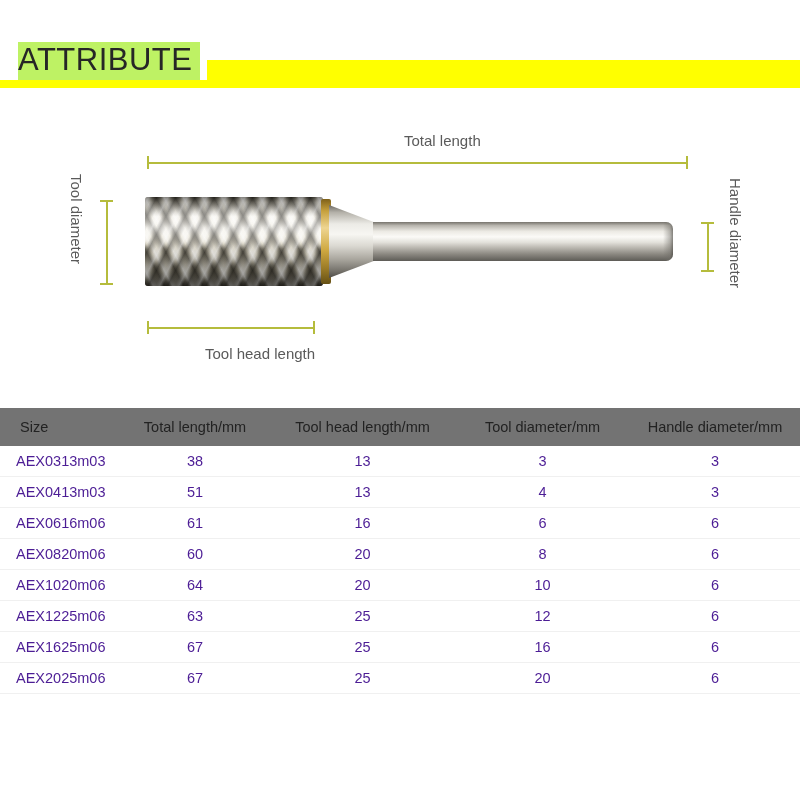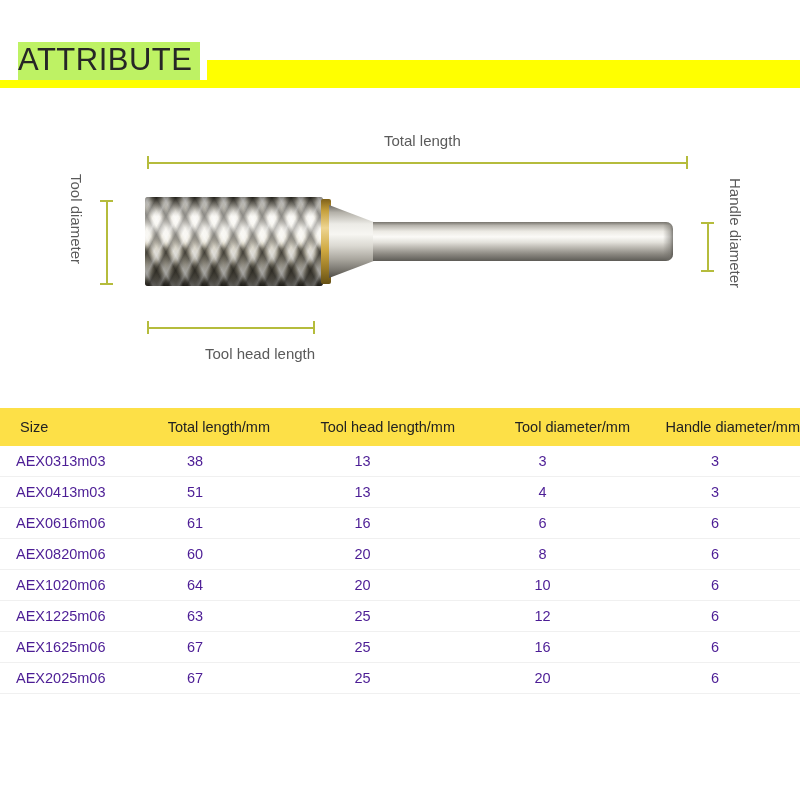--- a/index.html
+++ b/index.html
@@ -244,28 +244,28 @@
   
   #spec-table {
     position: absolute;
     left: 0;
     top: 408px;
     width: 800px;
     border-collapse: collapse;
     table-layout: fixed;
   }
   #spec-table thead tr {
-    background: #fde047;
+    background: #737373;
   }
   #spec-table th {
     height: 38px;
     font-size: 14.5px;
     font-weight: 400;
     color: #222222;
-    text-align: right;
+    text-align: center;
     padding: 0;
   }
   #spec-table th.col-size {
     text-align: left;
     padding-left: 20px;
   }
   #spec-table td {
     height: 30px;
     font-size: 14.5px;
     color: #4c1d95;
@@ -287,21 +287,21 @@
 <body>
 
 <div id="header">
   <div id="header-yellow-underline"></div>
   <div id="header-yellow-bar"></div>
   <div id="header-title">ATTRIBUTE</div>
 </div>
 
 <div id="diagram">
 
-  <div class="dim-label" id="lbl-total-length" style="left:384px; top:36px;">Total length</div>
+  <div class="dim-label" id="lbl-total-length" style="left:404px; top:36px;">Total length</div>
   <div class="hbracket" style="left:147px; top:60px; width:541px;">
     <div class="cap left"></div>
     <div class="hline"></div>
     <div class="cap right"></div>
   </div>
 
   <div class="vbracket" style="left:100px; top:104px; height:85px;">
     <div class="cap top"></div>
     <div class="vline"></div>
     <div class="cap bottom"></div>

